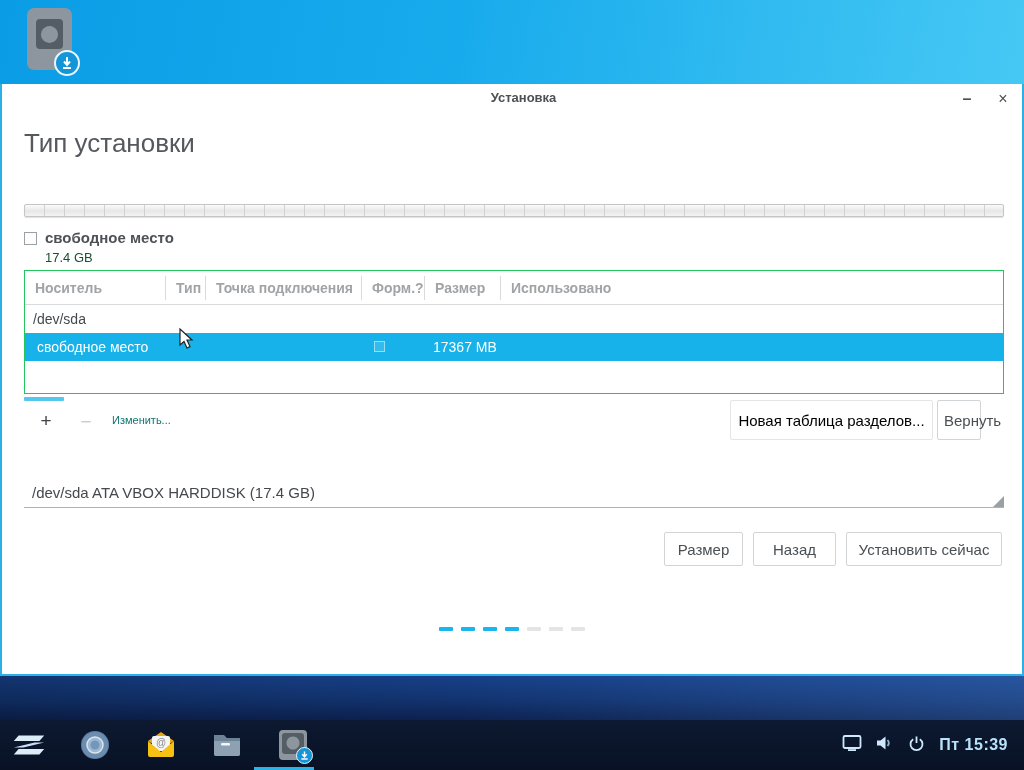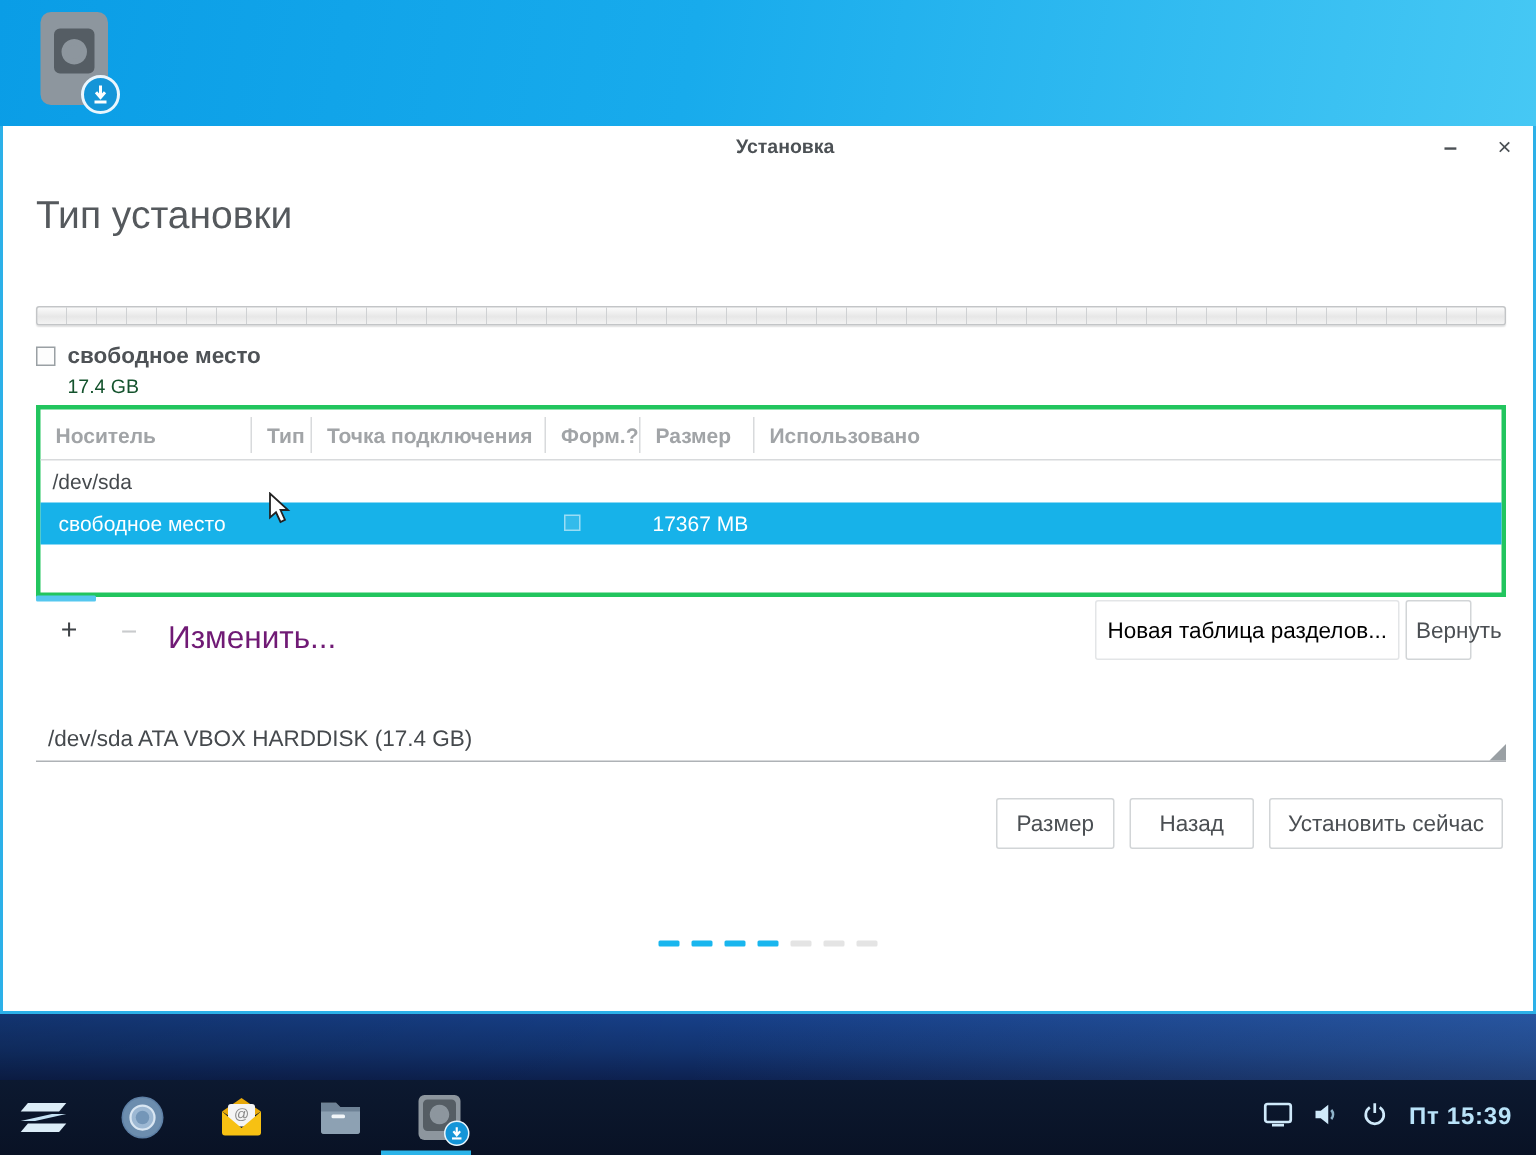--- a/index.html
+++ b/index.html
@@ -63,21 +63,21 @@
   .legend .cb {
     display:inline-block; width:13px; height:13px; border:1px solid #9aa0a4;
     vertical-align:-2px; background:#fdfdfd;
   }
   .legend .lbl { font-size:15px; font-weight:bold; color:#4e5256; margin-left:8px; }
   .legend .sz { font-size:13px; color:#14532d; margin-left:21px; display:block; margin-top:3px; }
 
   
   .ptable {
     position:absolute; left:22px; top:186px; width:980px;
-    border:3px solid #22c55e; background:#fff;
+    border:1px solid #22c55e; background:#fff;
   }
   .trow {
     display:grid;
     grid-template-columns:141px 40px 156px 63px 76px 114px 1fr;
     align-items:center;
   }
   .trow.header { height:34px; border-bottom:1px solid #d8dadc; }
   .trow.header > div {
     font-size:14px; font-weight:bold; color:#a1a4a7; padding-left:10px;
     border-right:1px solid #d8dadc; height:24px; line-height:24px;
@@ -97,21 +97,21 @@
   .trow.empty { height:32px; }
 
   .hthumb {
     position:absolute; left:22px; top:313px; width:40px; height:4px;
     background:#55c7ef; border-radius:1px;
   }
 
   
   .tb-plus  { position:absolute; left:34px;  top:326px; font-size:19px; color:#3f4347; width:20px; text-align:center; }
   .tb-minus { position:absolute; left:74px;  top:327px; font-size:19px; color:#c9cbcd; width:20px; text-align:center; }
-  .tb-change{ position:absolute; left:110px; top:330px; font-size:21px; color:#701a75; }
+  .tb-change{ position:absolute; left:110px; top:330px; font-size:11px; color:#0f766e; }
   .btn {
     background:#fff; border:1px solid #d2d5d7; border-radius:2px;
     font-family:"Liberation Sans",sans-serif; color:#4b4f53; text-align:center;
   }
   .btn.disabled { color:#000000; border-color:#e3e5e7; }
   .tb-newtable { position:absolute; left:728px; top:316px; width:203px; height:40px; font-size:15px; line-height:38px; }
   .tb-revert   { position:absolute; left:935px; top:316px; width:44px;  height:40px; font-size:15px; line-height:38px; }
 
   
   .boot-label { position:absolute; left:22px; top:368px; font-size:15px; color:#4e5256; }

